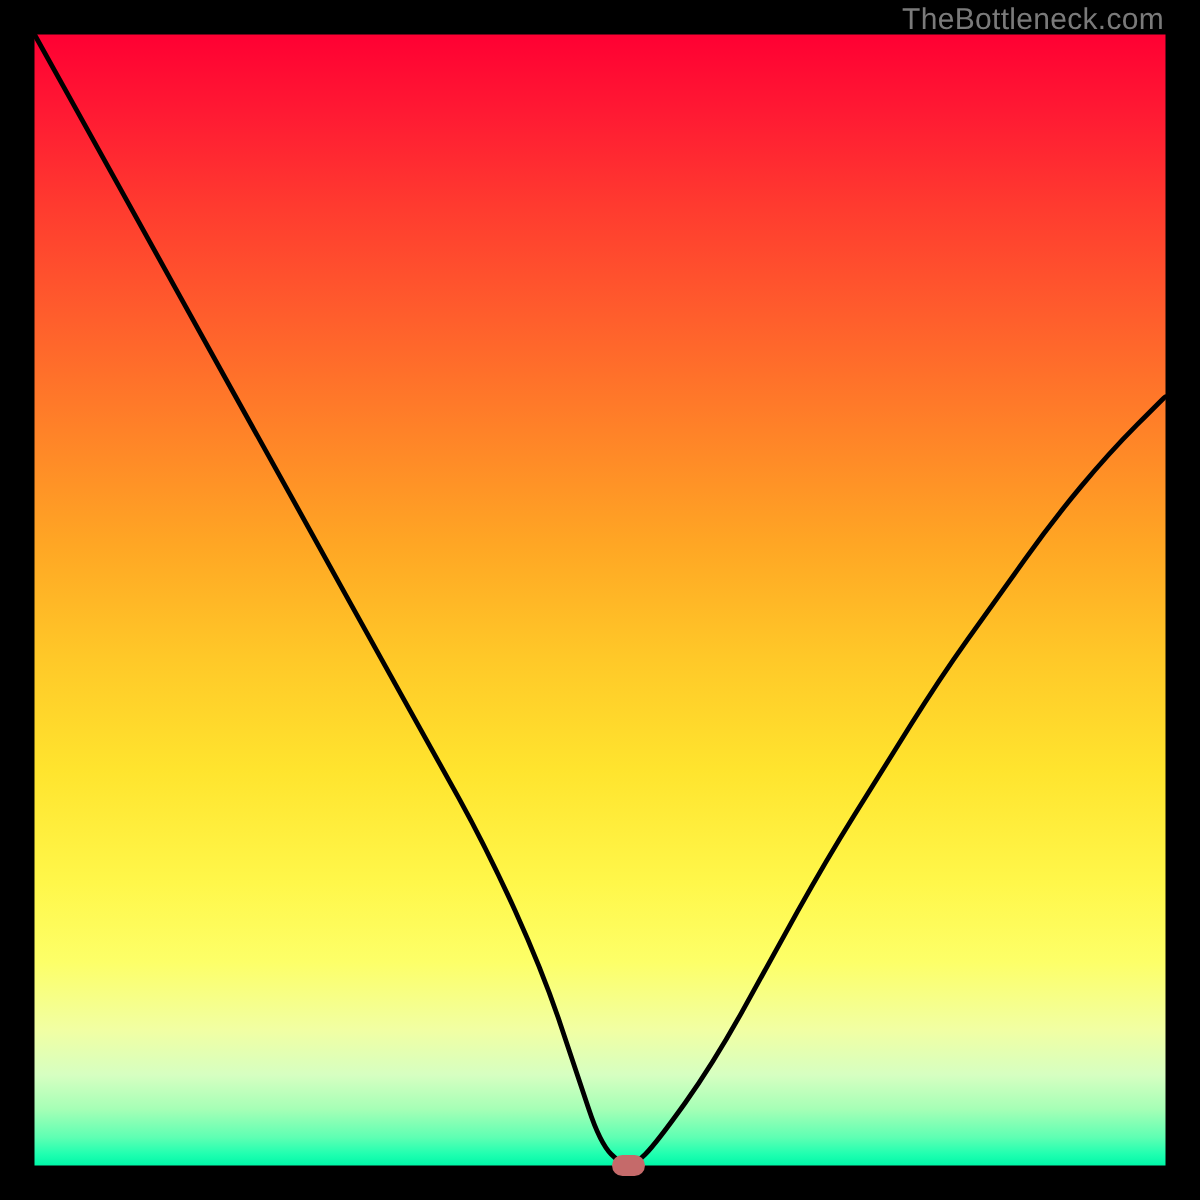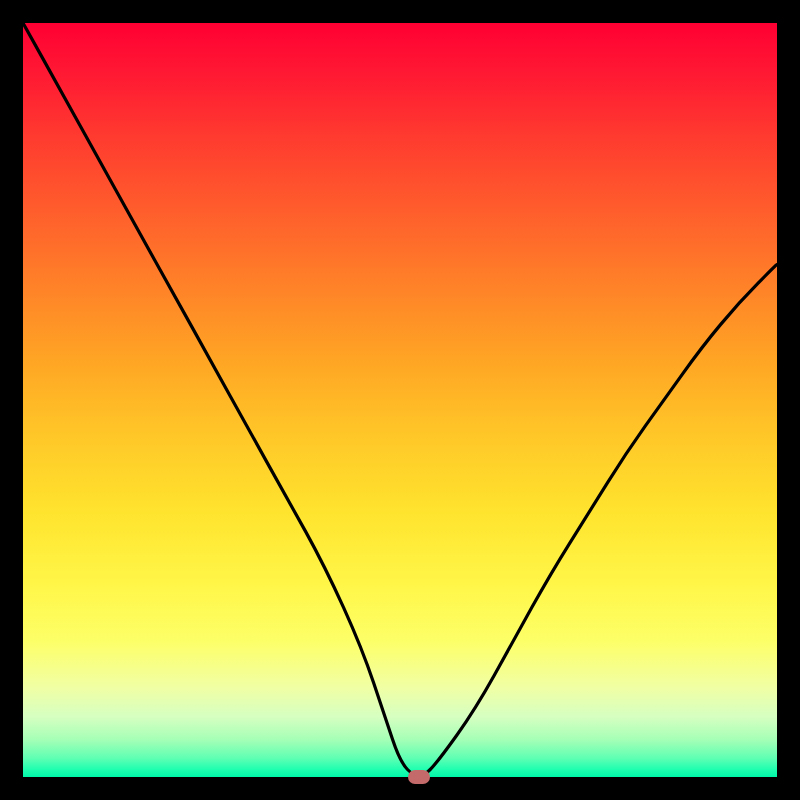--- a/index.html
+++ b/index.html
@@ -75,13 +75,14 @@
 
   <div class="plot">
 
     <svg class="curve" viewBox="0 0 754 754" preserveAspectRatio="none">
       <path id="curve-path" d="M 0.0 0.0 Q 0.0 0.0 18.9 33.9 Q 37.7 67.9 56.6 101.8 Q 75.4 135.7 94.3 169.7 Q 113.1 203.6 131.9 237.5 Q 150.8 271.4 169.7 305.4 Q 188.5 339.3 207.3 373.2 Q 226.2 407.2 245.0 441.1 Q 263.9 475.0 282.8 508.9 Q 301.6 542.9 320.5 584.3 Q 339.3 625.8 350.6 659.8 Q 361.9 693.7 369.5 716.3 Q 377.0 738.9 384.5 746.5 Q 392.1 754.0 395.9 754.0 Q 399.6 754.0 407.2 746.5 Q 414.7 738.9 433.6 712.5 Q 452.4 686.1 471.3 652.2 Q 490.1 618.3 508.9 584.3 Q 527.8 550.4 546.6 520.3 Q 565.5 490.1 584.4 459.9 Q 603.2 429.8 622.0 403.4 Q 640.9 377.0 659.8 350.6 Q 678.6 324.2 697.5 301.6 Q 716.3 279.0 735.1 260.1 T 754.0 241.3" fill="none" stroke="#000" stroke-width="3.2" stroke-linecap="round" stroke-linejoin="round"></path>
     </svg>
 
     <div class="marker" id="min-marker" style="left: 395.85px; top: 754px;"></div>
   </div>
 
+  <div class="attribution">TheBottleneck.com</div>
 </div>
 
 </body></html>

